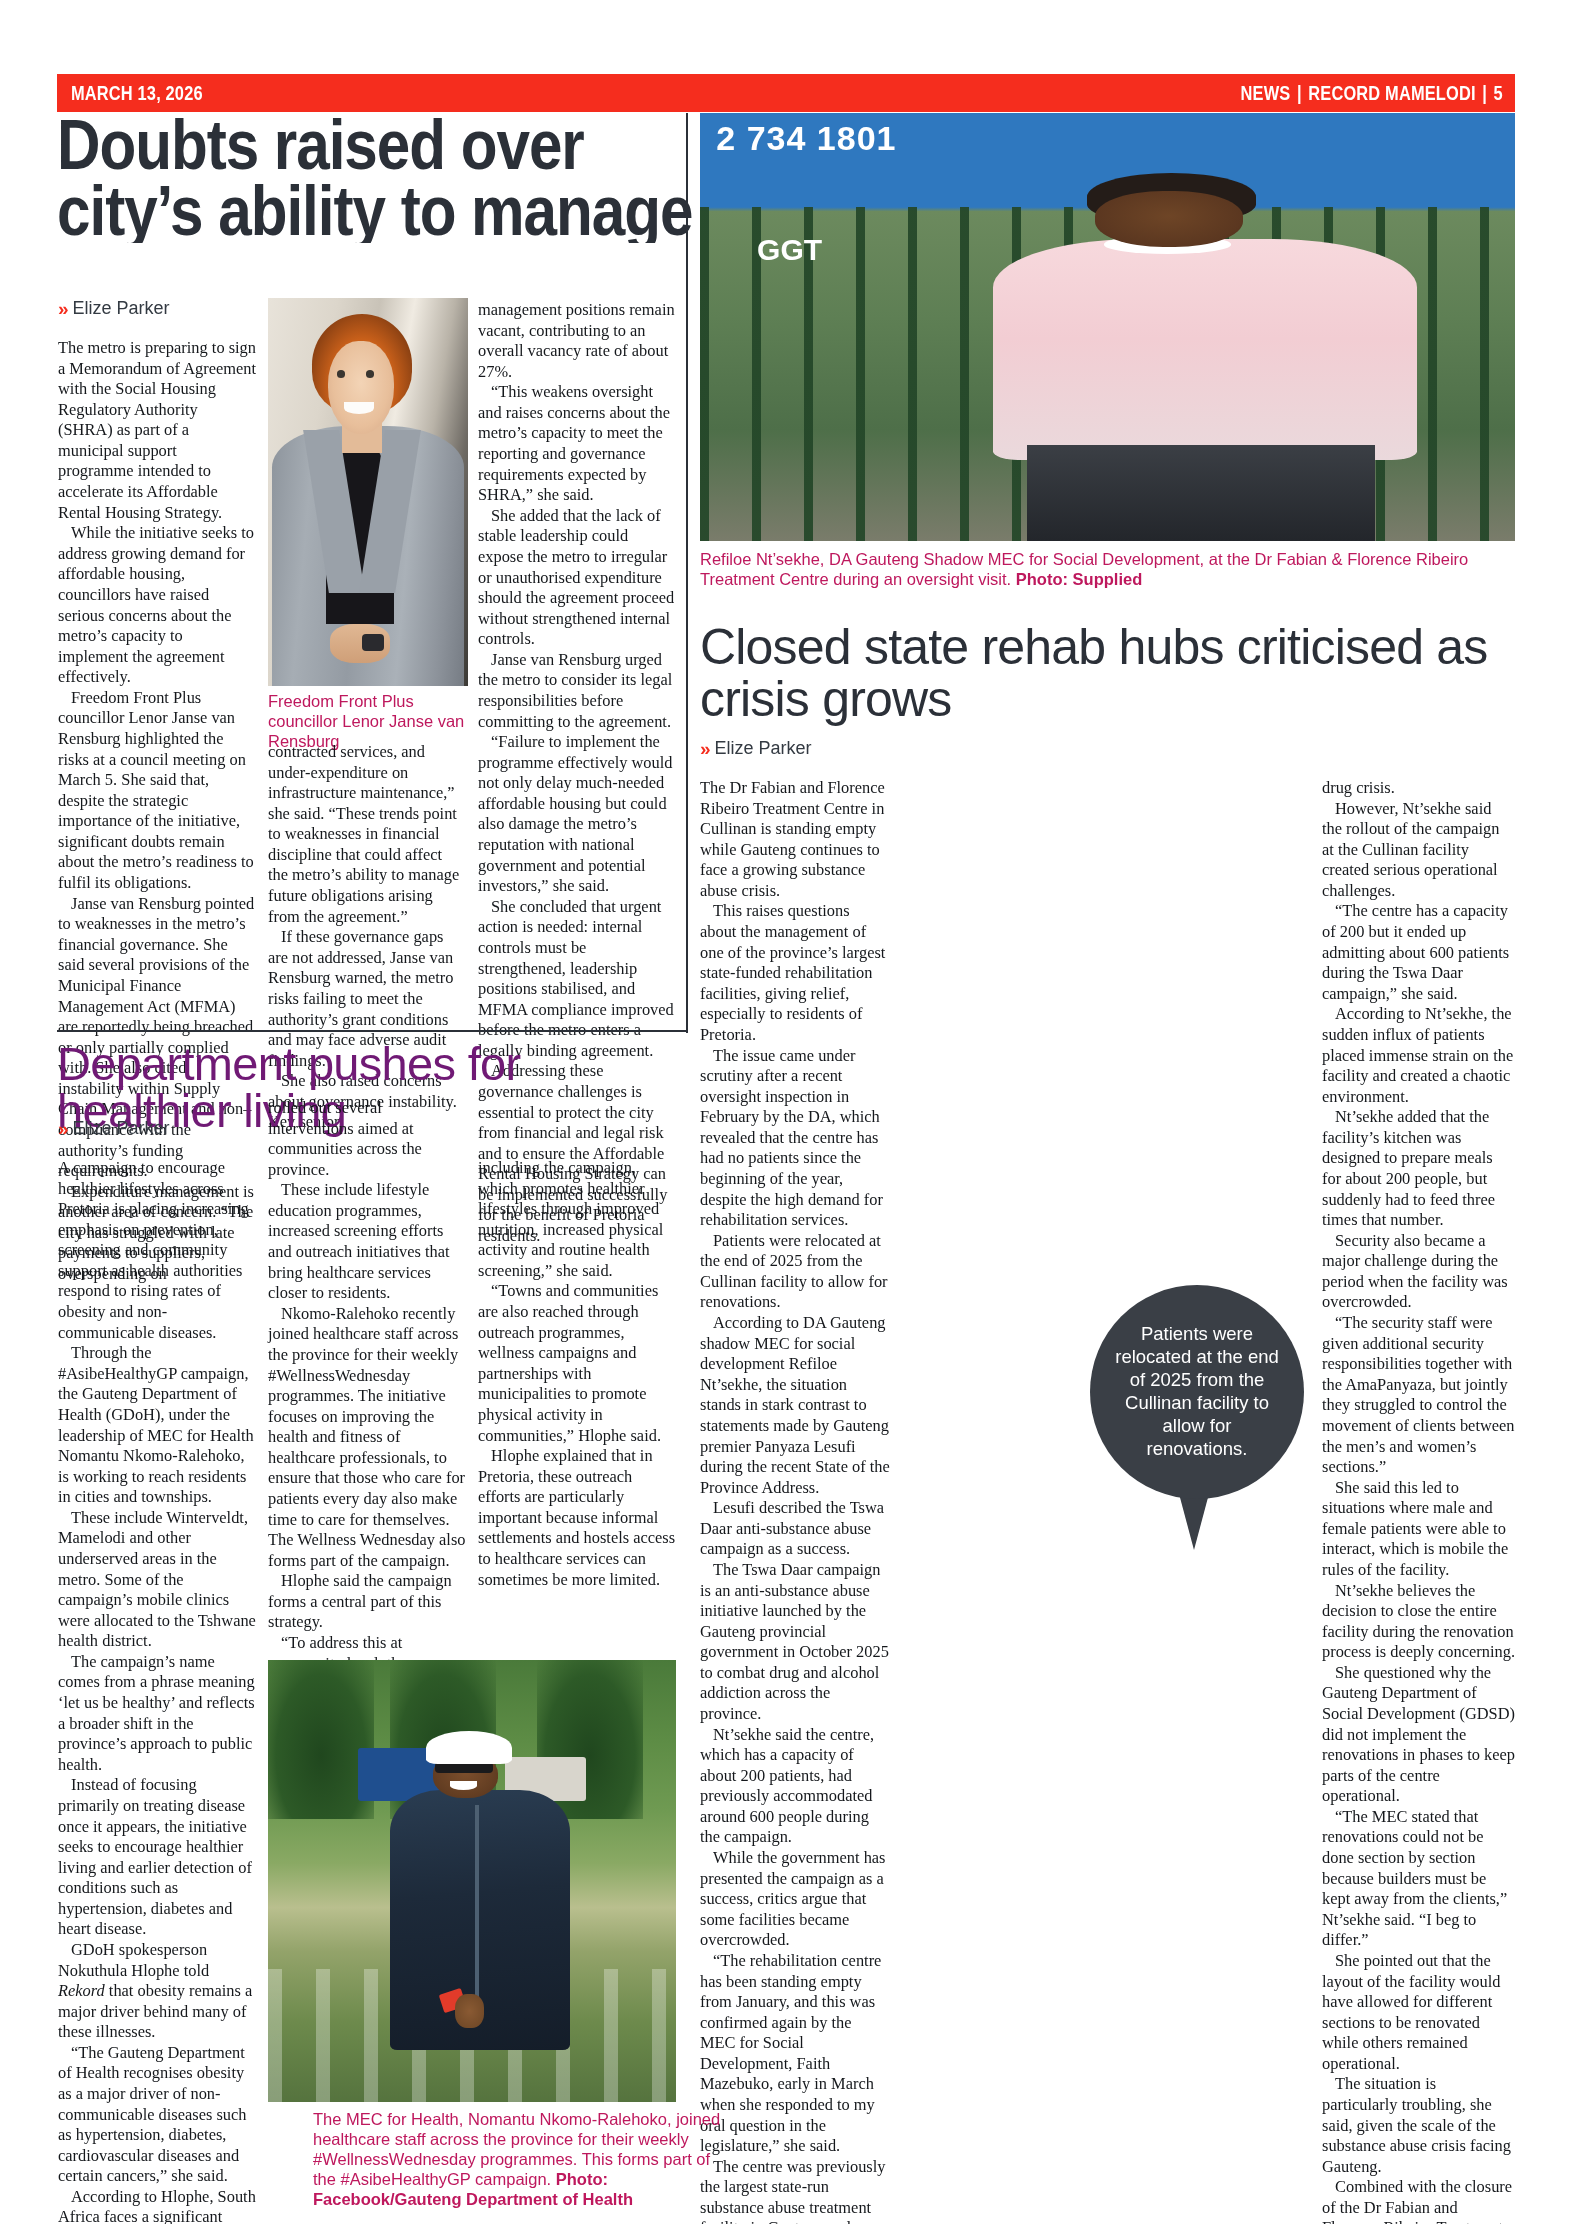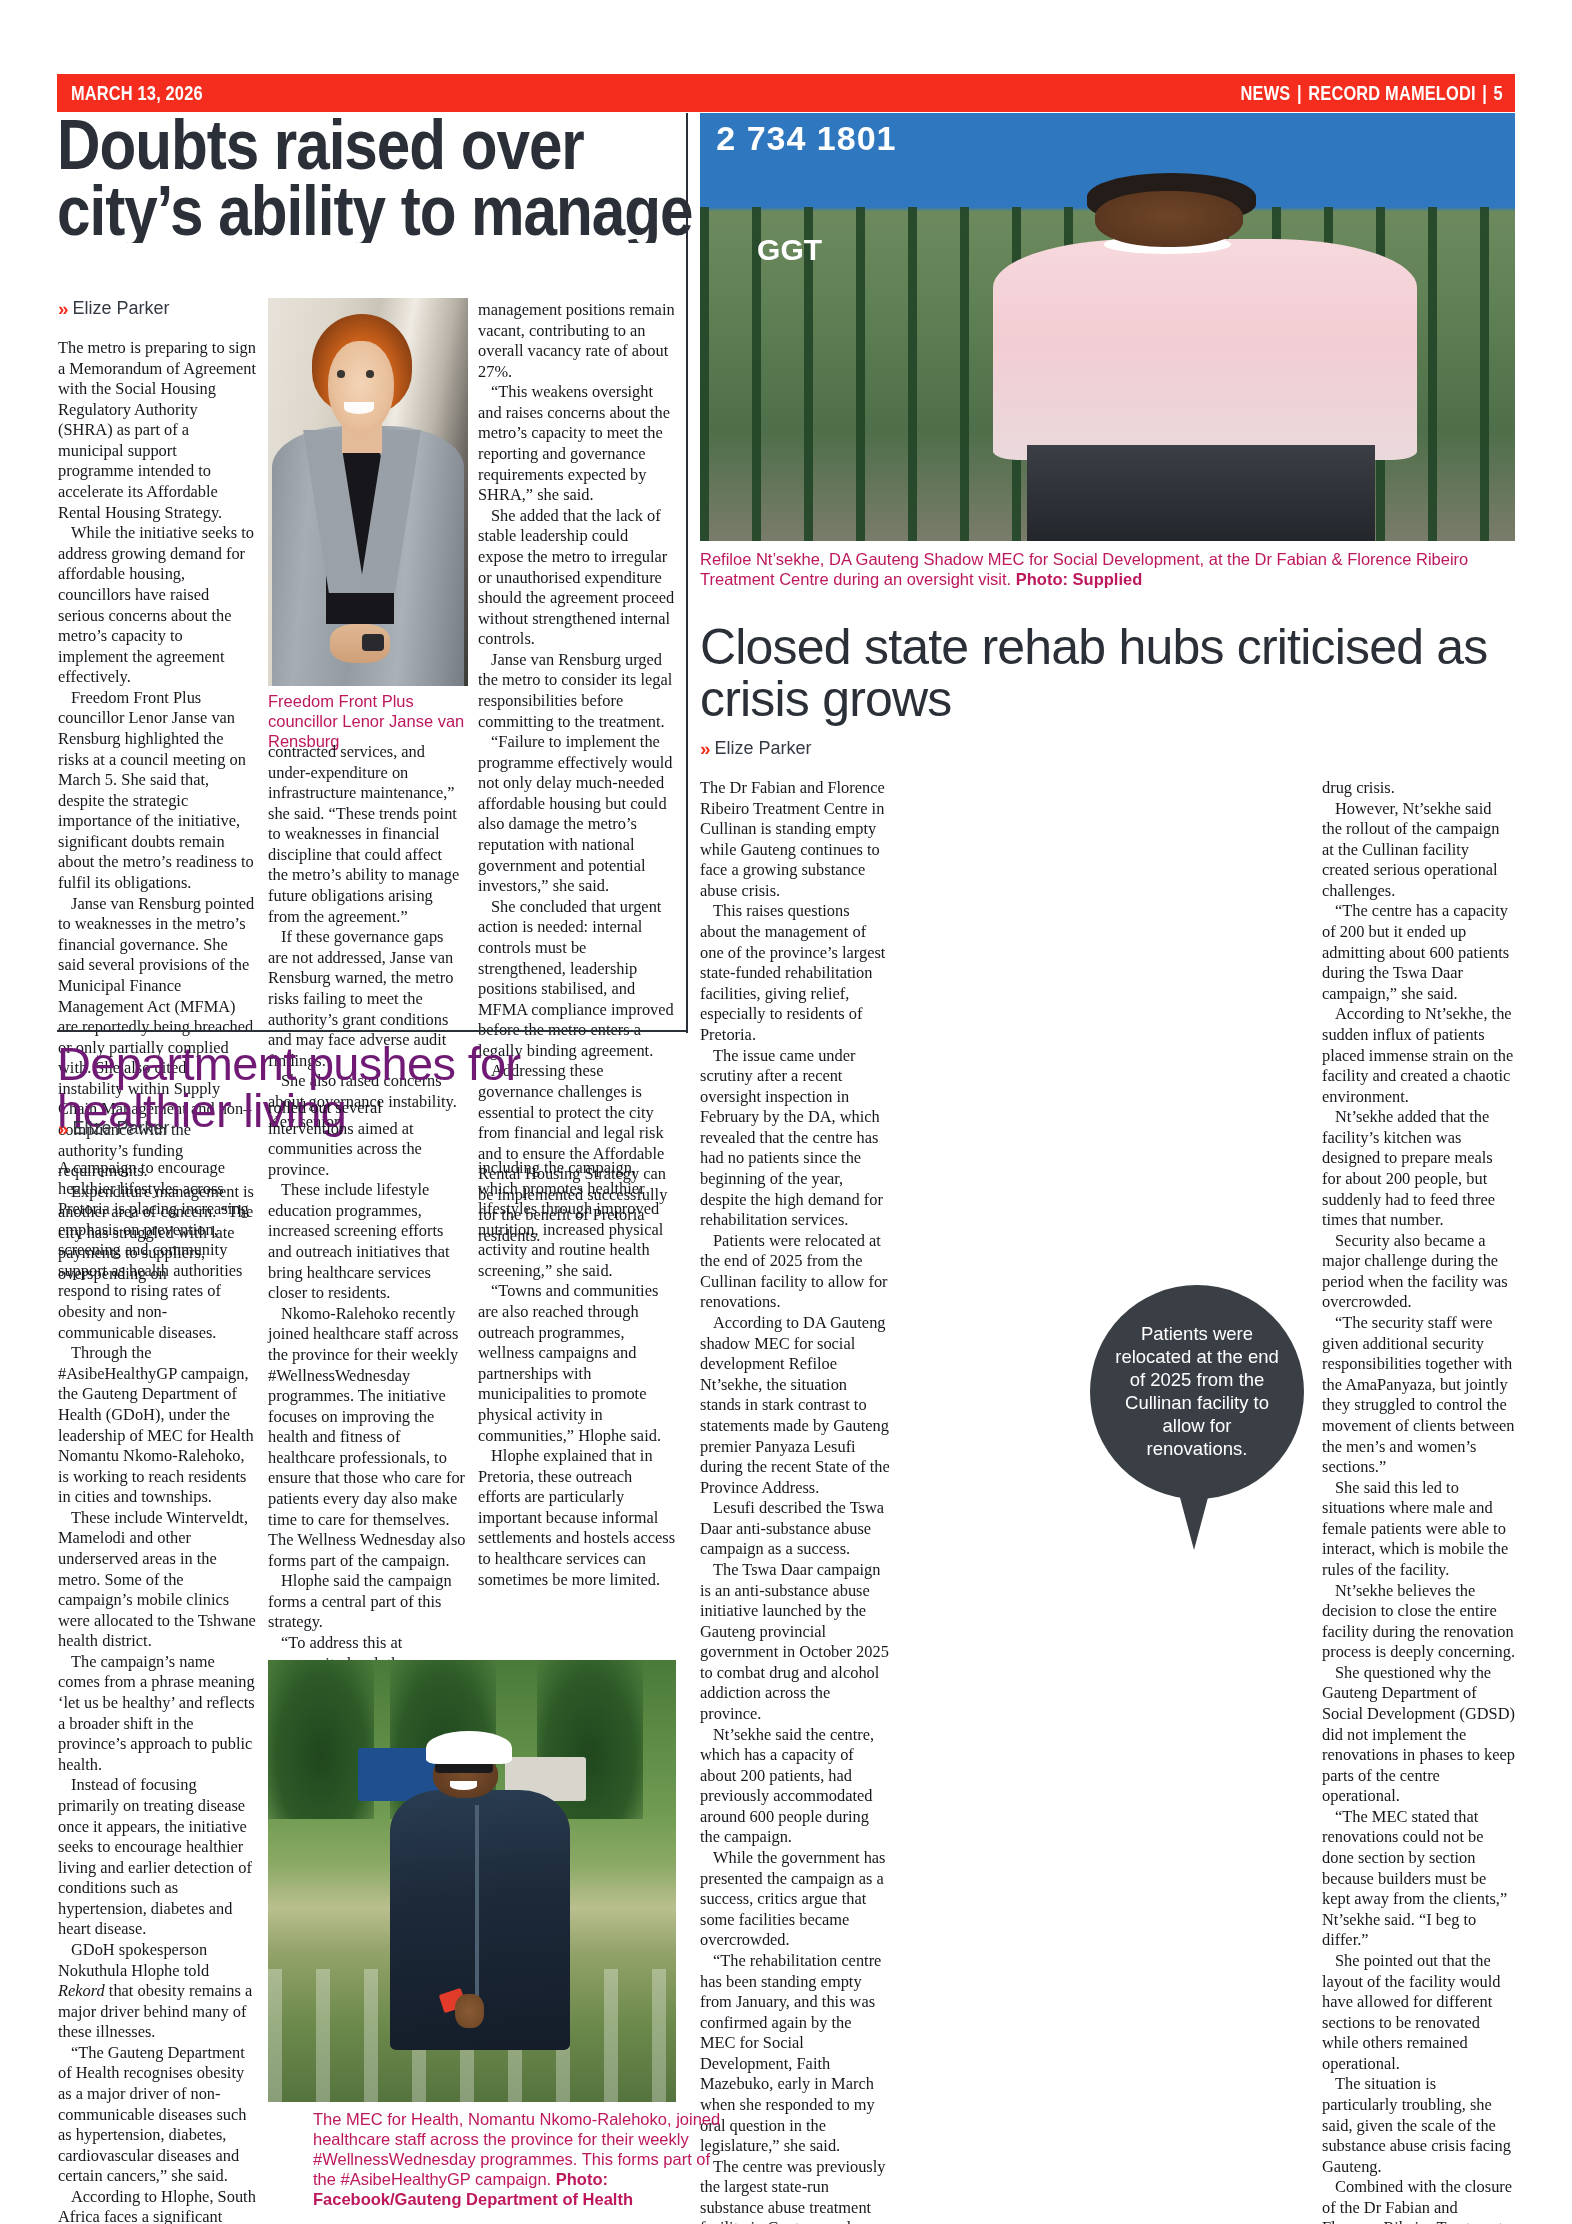--- a/index.html
+++ b/index.html
@@ -252,21 +252,21 @@
   <div class="col" style="position:absolute; left:268px; top:742px; width:198px;">
     <p class="first">contracted services, and under-expenditure on infrastructure maintenance,” she said. “These trends point to weaknesses in financial discipline that could affect the metro’s ability to manage future obligations arising from the agreement.”</p>
     <p>If these governance gaps are not addressed, Janse van Rensburg warned, the metro risks failing to meet the authority’s grant conditions and may face adverse audit findings.</p>
     <p>She also raised concerns about governance instability. Key senior</p>
   </div>
 
   <div class="col" style="position:absolute; left:478px; top:300px; width:198px;">
     <p class="first">management positions remain vacant, contributing to an overall vacancy rate of about 27%.</p>
     <p>“This weakens oversight and raises concerns about the metro’s capacity to meet the reporting and governance requirements expected by SHRA,” she said.</p>
     <p>She added that the lack of stable leadership could expose the metro to irregular or unauthorised expenditure should the agreement proceed without strengthened internal controls.</p>
-    <p>Janse van Rensburg urged the metro to consider its legal responsibilities before committing to the treatment.</p>
+    <p>Janse van Rensburg urged the metro to consider its legal responsibilities before committing to the agreement.</p>
     <p>“Failure to implement the programme effectively would not only delay much-needed affordable housing but could also damage the metro’s reputation with national government and potential investors,” she said.</p>
     <p>She concluded that urgent action is needed: internal controls must be strengthened, leadership positions stabilised, and MFMA compliance improved before the metro enters a legally binding agreement.</p>
     <p>Addressing these governance challenges is essential to protect the city from financial and legal risk and to ensure the Affordable Rental Housing Strategy can be implemented successfully for the benefit of Pretoria residents.</p>
   </div>
 
   <div class="vrule" style="left:686px; top:113px; height:920px;"></div>
 
   <div class="photo" style="left:700px; top:113px; width:815px; height:428px;">
     <div class="ph-inner">
       <div class="p2-bg"></div>

